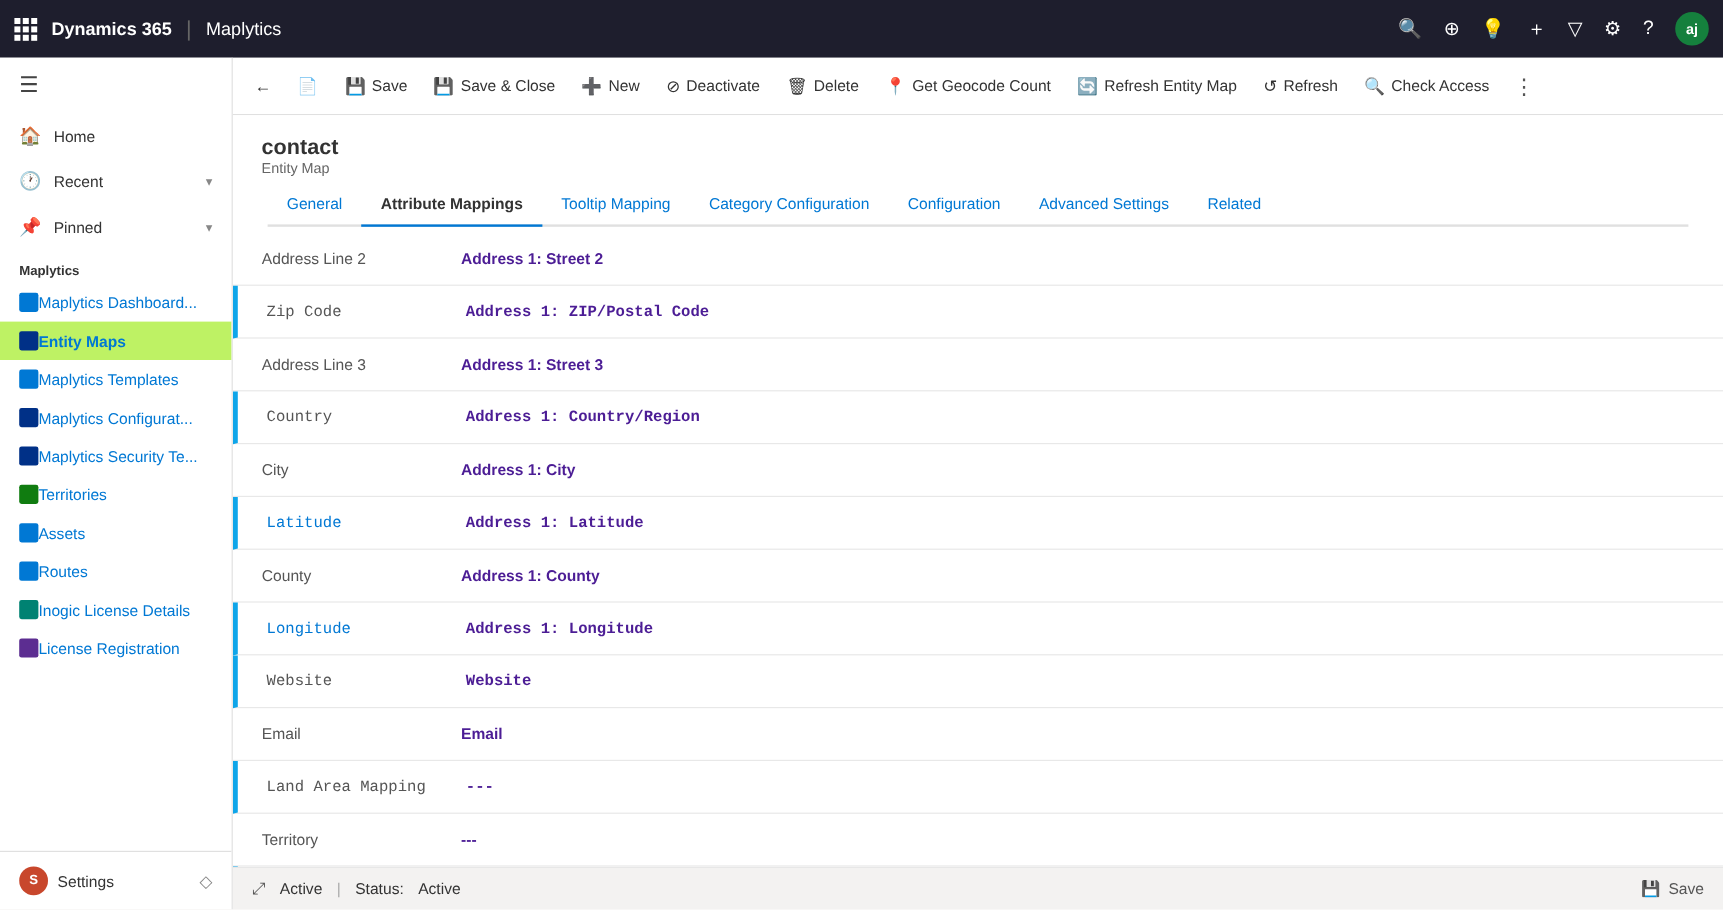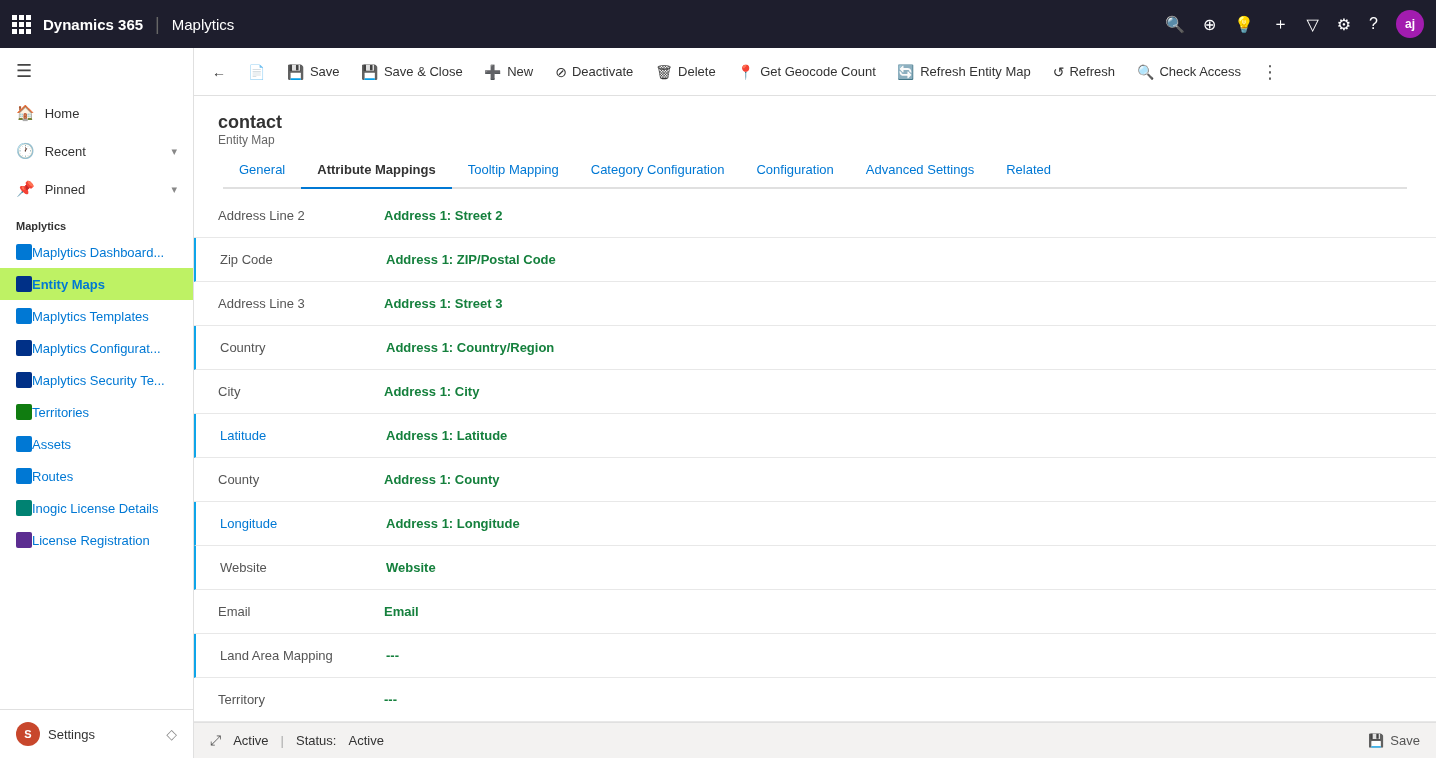--- a/index.html
+++ b/index.html
@@ -17,21 +17,21 @@
     }
     .top-nav-grid { display: flex; align-items: center; margin-right: 12px; cursor: pointer; }
     .grid-icon { display: grid; grid-template-columns: repeat(3,5px); gap: 2px; }
     .grid-icon span { width: 5px; height: 5px; background: white; display: block; }
     .top-nav-brand { display: flex; align-items: center; gap: 12px; margin-right: auto; }
     .brand-d365 { font-size: 15px; font-weight: 600; color: white; }
     .brand-sep { color: #666; font-size: 18px; }
     .brand-app { font-size: 15px; color: white; }
     .top-nav-icons { display: flex; align-items: center; gap: 18px; }
     .top-nav-icon { color: white; font-size: 16px; cursor: pointer; }
-    .avatar { width: 28px; height: 28px; border-radius: 50%; background: #a21caf; color: white; display: flex; align-items: center; justify-content: center; font-size: 12px; font-weight: 600; cursor: pointer; }
+    .avatar { width: 28px; height: 28px; border-radius: 50%; background: #15803d; color: white; display: flex; align-items: center; justify-content: center; font-size: 12px; font-weight: 600; cursor: pointer; }
 
     
     .main-layout { display: flex; flex: 1; overflow: hidden; }
 
     
     .sidebar {
       width: 194px;
       background: #fff;
       border-right: 1px solid #e0e0e0;
       display: flex;
@@ -80,24 +80,24 @@
 
     
     .tabs-bar { display: flex; border-bottom: 2px solid #e0e0e0; padding: 0 0; margin: 5px; }
     .tab { padding: 10px 16px; cursor: pointer; font-size: 13px; color: #0078d4; border-bottom: 2px solid transparent; margin-bottom: -2px; }
     .tab.active { color: #333; font-weight: 700; border-bottom-color: #0078d4; }
 
     
     .form-content { flex: 1; overflow-y: auto; padding: 0; background: #fff; }
     .form-grid { display: grid; grid-template-columns: 1fr; }
     .form-cell { display: flex; align-items: flex-start; padding: 14px 24px; border-bottom: 1px solid #e8e8e8; gap: 16px; }
-    .form-cell.right-col { border-left: 2px solid #0ea5e9; }
+    .form-cell.right-col { border-left: 4px solid #0ea5e9; font-family: Liberation Mono, monospace; }
     .field-label { min-width: 150px; color: #555; font-size: 13px; flex-shrink: 0; }
     .field-label.link { color: #0078d4; cursor: pointer; }
-    .field-value { font-weight: 600; color: #15803d; font-size: 13px; }
+    .field-value { font-weight: 600; color: #4c1d95; font-size: 13px; }
     .field-value.highlight { border: 2px solid #c00; padding: 4px 8px; display: inline-block; min-width: 120px; }
 
     
     .status-bar { height: 36px; background: #f3f2f1; border-top: 1px solid #e0e0e0; display: flex; align-items: center; padding: 0 16px; gap: 12px; flex-shrink: 0; }
     .status-icon { font-size: 14px; cursor: pointer; color: #555; }
     .status-text { font-size: 13px; color: #333; }
     .status-sep { color: #aaa; }
     .status-right { margin-left: auto; display: flex; align-items: center; gap: 6px; font-size: 13px; color: #555; cursor: pointer; }
 
     

